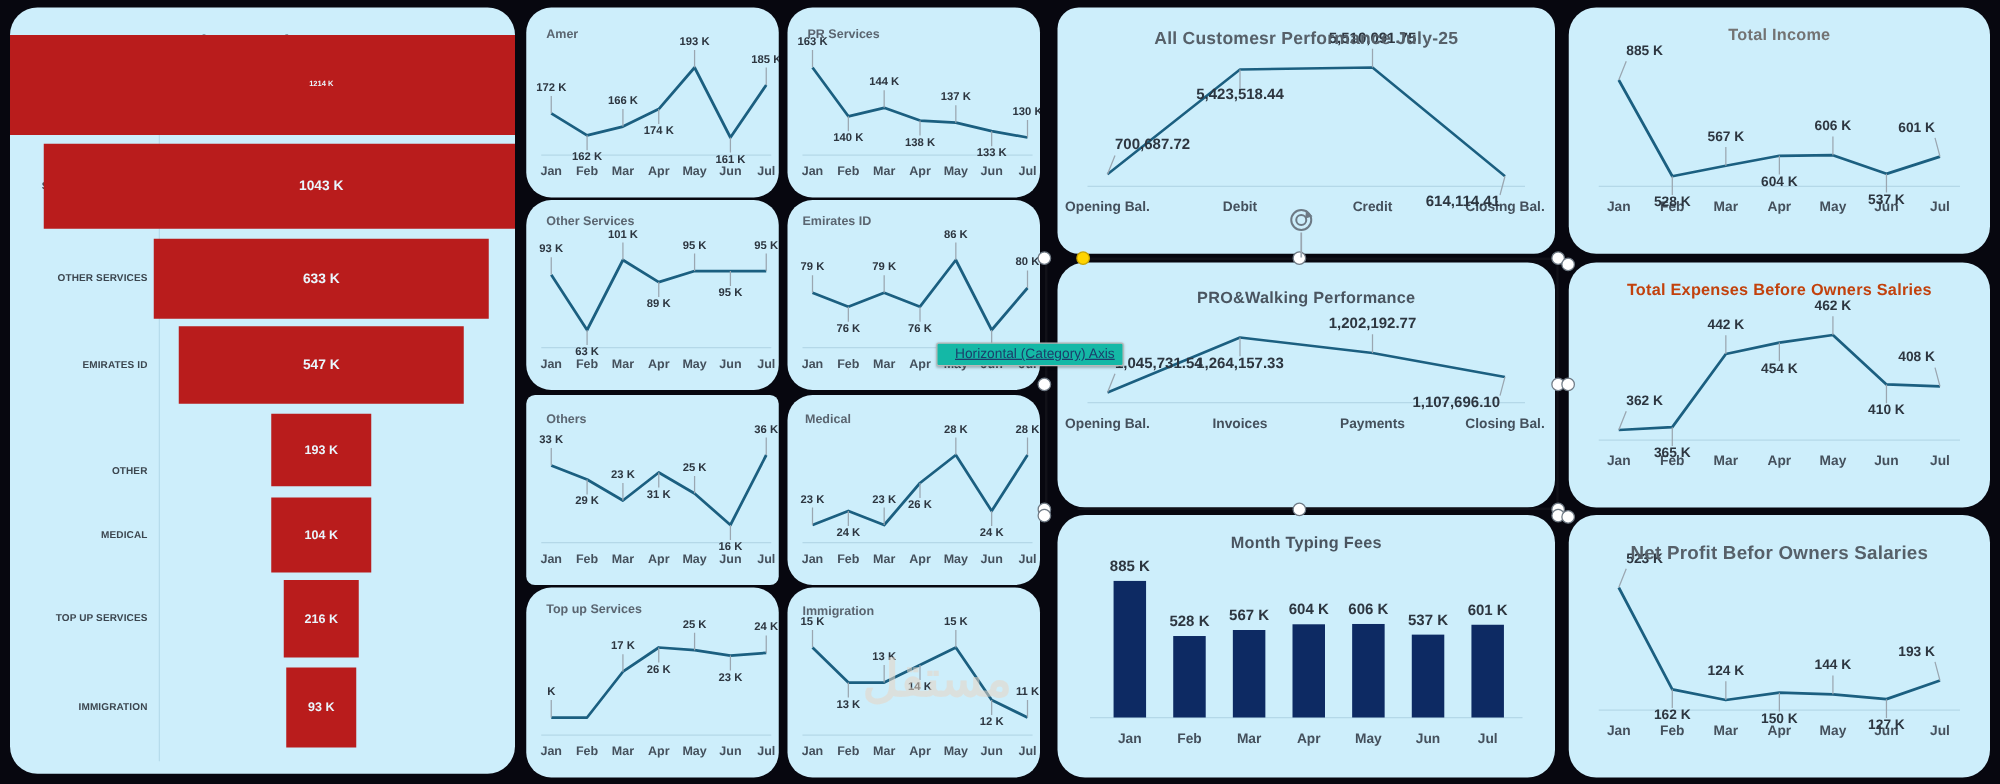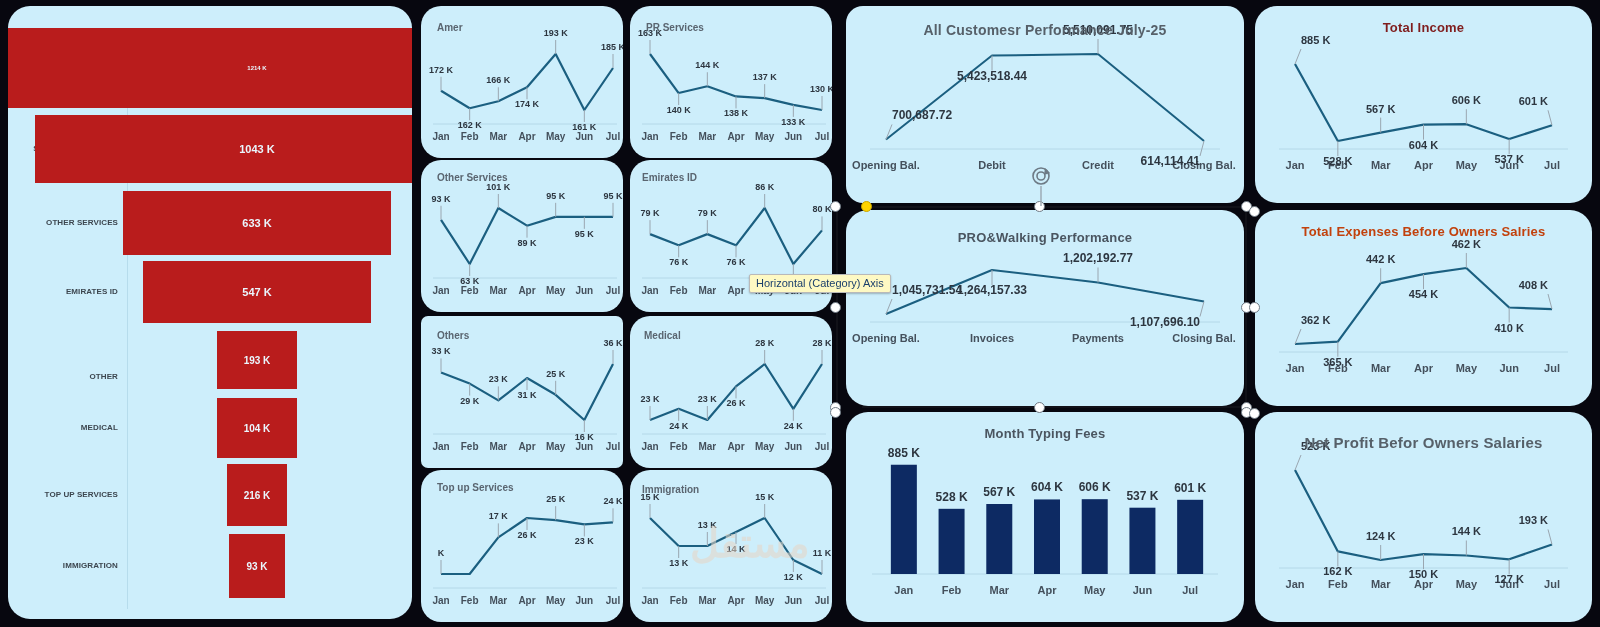--- a/index.html
+++ b/index.html
@@ -25,21 +25,21 @@
 
   
   .mini{background:#cdeefb;border-radius:20px;}
 
   
   .handle{position:absolute;width:11px;height:11px;border-radius:50%;background:#ffffff;border:1.5px solid #6f7a85;box-sizing:border-box;z-index:40;}
   .handle.yellow{background:#ffd400;border-color:#c9a500;}
   .sel-line{position:absolute;background:#111118;z-index:35;}
 
   
-  .tooltip{position:absolute;background:#fef9c3;border:1px solid #b9b9b9;color:#1b3f6b;font-size:11px;padding:2px 6px 3px 6px;border-radius:2px;z-index:60;white-space:nowrap;box-shadow:0 1px 2px rgba(0,0,0,.25);}
+  .tooltip{position:absolute;background:#14b8a6;border:1px solid #b9b9b9;color:#1b3f6b;font-size:11px;padding:2px 6px 3px 14px;border-radius:2px;z-index:60;white-space:nowrap;box-shadow:0 1px 2px rgba(0,0,0,.25);text-decoration:underline;}
 
   
   .wm{position:absolute;z-index:5;color:#e7d6c6;opacity:.55;font-weight:bold;pointer-events:none;}
 
   .refresh-wrap{position:absolute;z-index:45;}
 </style>
 </head>
 <body>
 
 <div class="stage">
@@ -381,21 +381,21 @@
           <text x="296.4285714285714" y="87.70370370370371" class="lbl" font-size="12" text-anchor="middle">537 K</text>
           <text x="296.4285714285714" y="182" class="axis-lbl" font-size="11" text-anchor="middle">Jun</text>
           <rect x="331.1428571428571" y="87.80246913580248" width="26" height="74.19753086419752" fill="#0d2a63"></rect>
           <text x="344.1428571428571" y="79.80246913580248" class="lbl" font-size="12" text-anchor="middle">601 K</text>
           <text x="344.1428571428571" y="182" class="axis-lbl" font-size="11" text-anchor="middle">Jul</text>
         </svg>
       </div>
   </div>
 
   <div class="card" style="left:1255px;top:6px;width:337px;height:197px;">
-    <div class="card-title" style="top:14px;font-size:13px;color:#7f1d1d;">Total Income</div>
+    <div class="card-title" style="top:14px;font-size:13px;color:#737373;">Total Income</div>
     <div class="big-plot">
         <svg width="337" height="197">
           <line x1="24" y1="143" x2="313" y2="143" class="axisline"></line>
           <text x="40" y="163" class="axis-lbl" font-size="11" text-anchor="middle">Jan</text>
           <text x="82.83333333333334" y="163" class="axis-lbl" font-size="11" text-anchor="middle">Feb</text>
           <text x="125.66666666666667" y="163" class="axis-lbl" font-size="11" text-anchor="middle">Mar</text>
           <text x="168.5" y="163" class="axis-lbl" font-size="11" text-anchor="middle">Apr</text>
           <text x="211.33333333333334" y="163" class="axis-lbl" font-size="11" text-anchor="middle">May</text>
           <text x="254.16666666666669" y="163" class="axis-lbl" font-size="11" text-anchor="middle">Jun</text>
           <text x="297" y="163" class="axis-lbl" font-size="11" text-anchor="middle">Jul</text>

